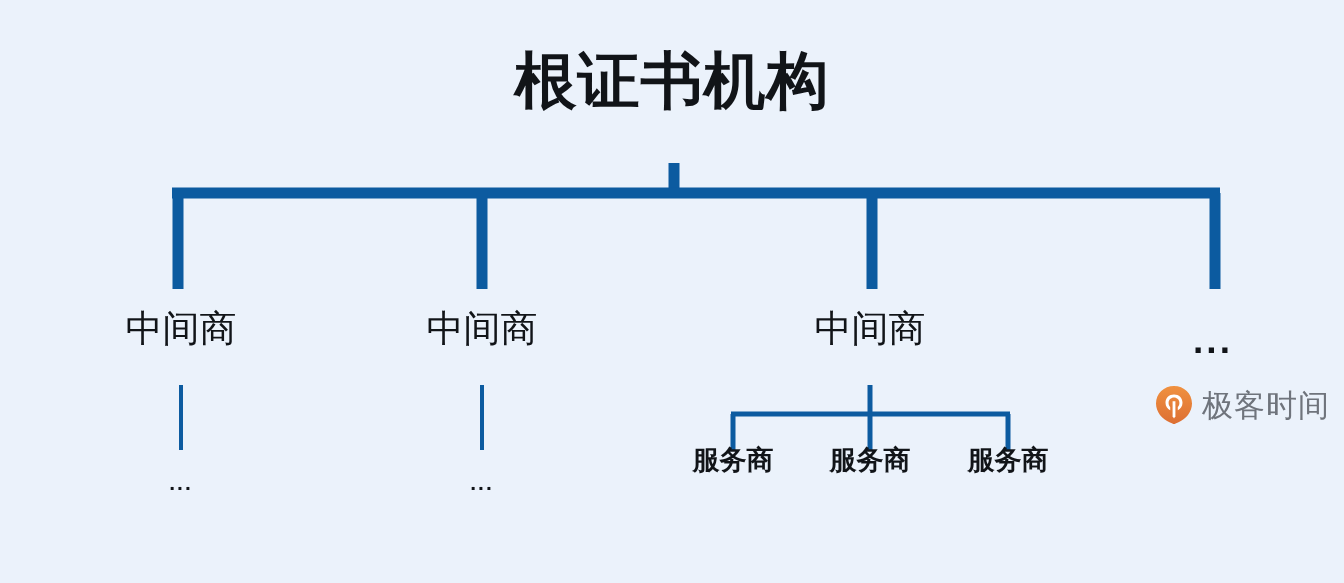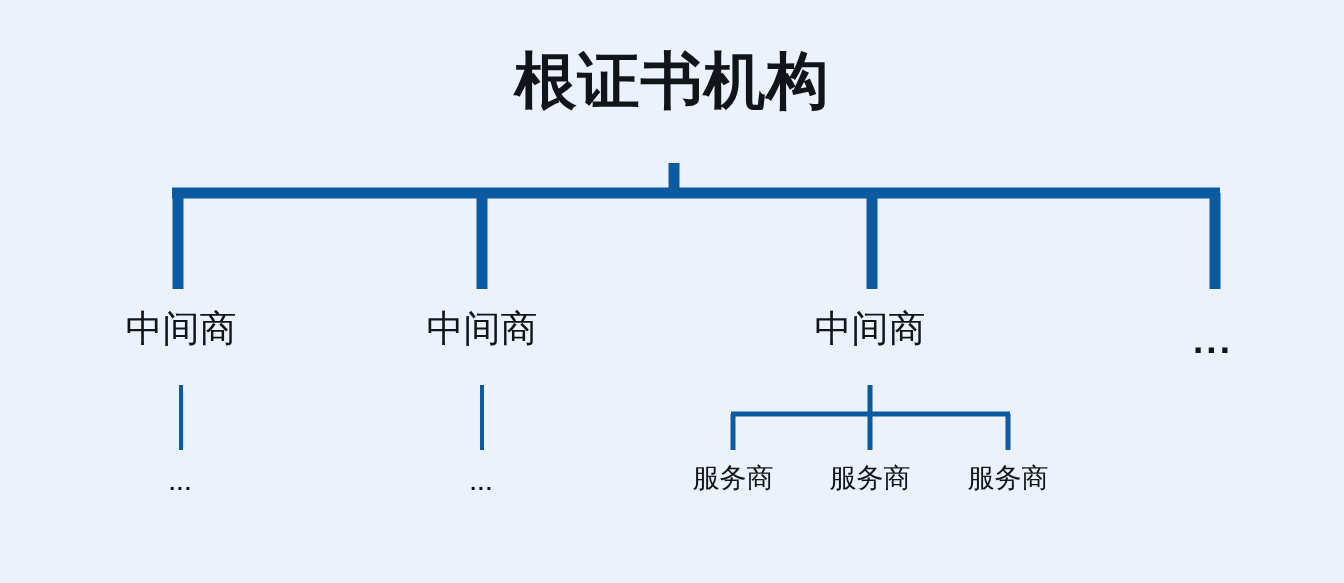--- a/index.html
+++ b/index.html
@@ -49,23 +49,23 @@
     transform: translateX(-50%);
   }
   .tier2-ellipsis {
     top: 322px;
     font-size: 37px;
     font-weight: bold;
     transform: translateX(-50%);
     letter-spacing: 3px;
   }
   .tier3-label {
-    top: 465px;
+    top: 447px;
     font-size: 27px;
-    font-weight: normal;
+    font-weight: bold;
     transform: translateX(-50%);
   }
   .tier3-ellipsis {
     top: 472px;
     font-size: 21px;
     font-weight: bold;
     transform: translateX(-50%);
     letter-spacing: 2px;
   }
   #watermark {
@@ -116,14 +116,28 @@
   <div class="node-label tier2-label" style="left:482px">中间商</div>
   <div class="node-label tier2-label" style="left:870px">中间商</div>
   <div class="node-label tier2-ellipsis" style="left:1213px">...</div>
 
   <div class="node-label tier3-ellipsis" style="left:181px">...</div>
   <div class="node-label tier3-ellipsis" style="left:482px">...</div>
   <div class="node-label tier3-label" style="left:733px">服务商</div>
   <div class="node-label tier3-label" style="left:870px">服务商</div>
   <div class="node-label tier3-label" style="left:1008px">服务商</div>
 
+  <div id="watermark">
+    <svg id="watermark-logo" viewBox="0 0 38 40">
+      <defs>
+        <linearGradient id="logo-grad" x1="0" y1="0" x2="0" y2="1">
+          <stop offset="0%" stop-color="#f0913f"></stop>
+          <stop offset="100%" stop-color="#dd6f33"></stop>
+        </linearGradient>
+      </defs>
+      <path d="M19 1 C29 1 37 8.5 37 18.5 C37 27 31 34 23 37.5 C21 38.4 20 39 19 39 C18 39 17 38.4 15 37.5 C7 34 1 27 1 18.5 C1 8.5 9 1 19 1 Z" fill="url(#logo-grad)"></path>
+      <path d="M19 9.5 C14 9.5 10.5 13 10.5 17.8 C10.5 21.2 12.4 24 15.2 25.3 L15.2 21.9 C14.2 21 13.6 19.5 13.6 17.9 C13.6 14.8 16 12.5 19 12.5 C22 12.5 24.4 14.8 24.4 17.9 C24.4 19.5 23.8 21 22.8 21.9 L22.8 25.3 C25.6 24 27.5 21.2 27.5 17.8 C27.5 13 24 9.5 19 9.5 Z" fill="#ffffff"></path>
+      <path d="M17.6 16.3 L20.4 16.3 L20.4 31.2 L19 33.4 L17.6 31.2 Z" fill="#ffffff"></path>
+    </svg>
+    <span id="watermark-text">极客时间</span>
+  </div>
 
 </div>
 
 </body></html>

